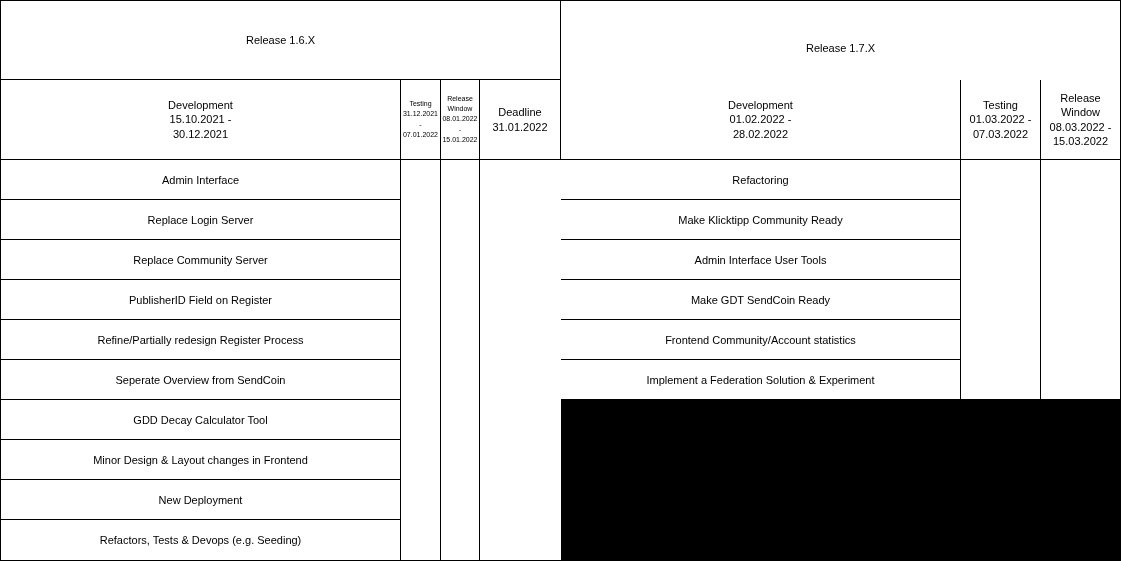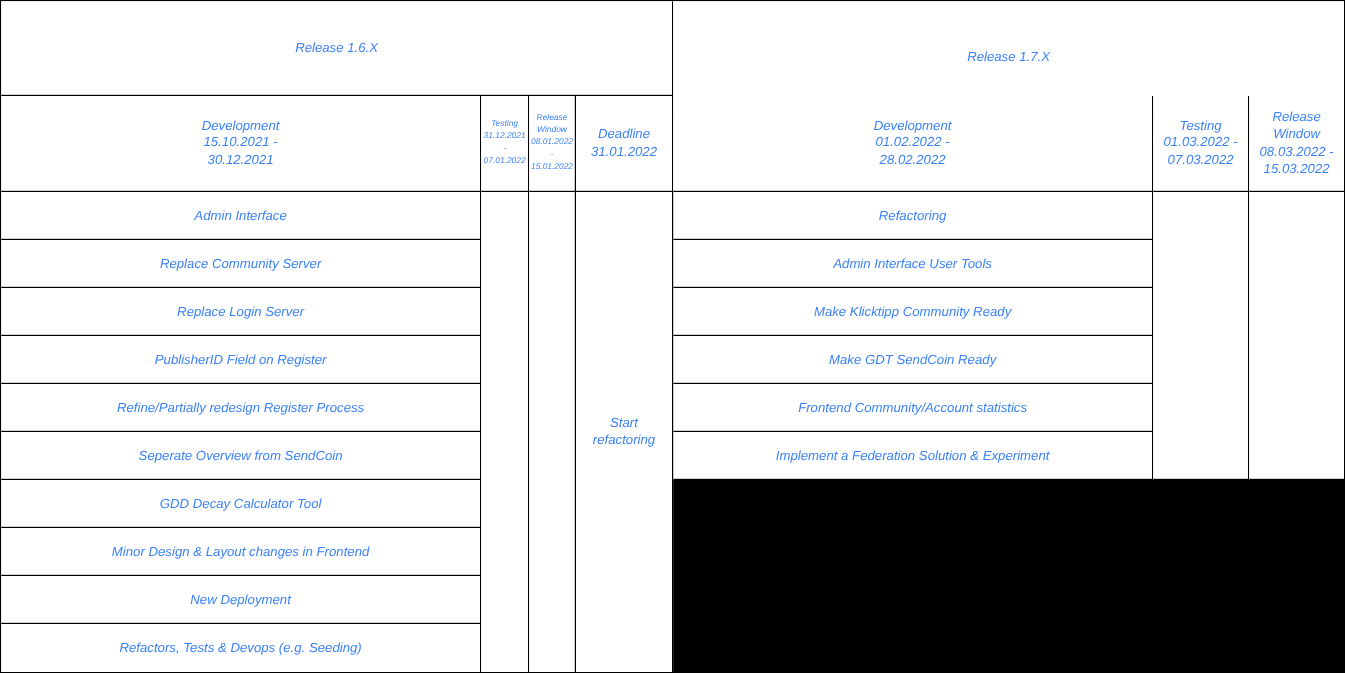--- a/index.html
+++ b/index.html
@@ -9,23 +9,22 @@
   }
   * { box-sizing: border-box; }
 
   .canvas {
     position: relative;
     width: 1121px;
     height: 561px;
     background: #ffffff;
     border: 1px solid #000000;
     font-family: "Liberation Sans", "DejaVu Sans", sans-serif;
-    color: #3b82f6;
+    color: #000000;
     overflow: hidden;
-    font-style: italic;
   }
 
   .cell {
     position: absolute;
     display: flex;
     align-items: center;
     justify-content: center;
     text-align: center;
     border-right: 1px solid #000000;
     border-bottom: 1px solid #000000;
@@ -113,41 +112,39 @@
   <div class="cell c-hdr-rtest ml">Testing
 01.03.2022 -
 07.03.2022</div>
   <div class="cell c-hdr-rrel ml no-br">Release
 Window
 08.03.2022 -
 15.03.2022</div>
 
   <div class="tasks c-tasks-l">
       <div class="task-cell">Admin Interface</div>
+      <div class="task-cell">Replace Login Server</div>
       <div class="task-cell">Replace Community Server</div>
-      <div class="task-cell">Replace Login Server</div>
       <div class="task-cell">PublisherID Field on Register</div>
       <div class="task-cell">Refine/Partially redesign Register Process</div>
       <div class="task-cell">Seperate Overview from SendCoin</div>
       <div class="task-cell">GDD Decay Calculator Tool</div>
       <div class="task-cell">Minor Design &amp; Layout changes in Frontend</div>
       <div class="task-cell">New Deployment</div>
       <div class="task-cell">Refactors, Tests &amp; Devops (e.g. Seeding)</div>
     </div>
   <div class="tasks c-tasks-r">
       <div class="task-cell">Refactoring</div>
+      <div class="task-cell">Make Klicktipp Community Ready</div>
       <div class="task-cell">Admin Interface User Tools</div>
-      <div class="task-cell">Make Klicktipp Community Ready</div>
       <div class="task-cell">Make GDT SendCoin Ready</div>
       <div class="task-cell">Frontend Community/Account statistics</div>
       <div class="task-cell">Implement a Federation Solution &amp; Experiment</div>
     </div>
 
   <div class="cell c-span-ltest"></div>
   <div class="cell c-span-lrel"></div>
-  <div class="cell c-span-ldead ml">Start
-refactoring</div>
   <div class="cell c-span-rtest"></div>
   <div class="cell c-span-rrel"></div>
 
   <div class="c-black"></div>
 
 </div>
 
 </body></html>

